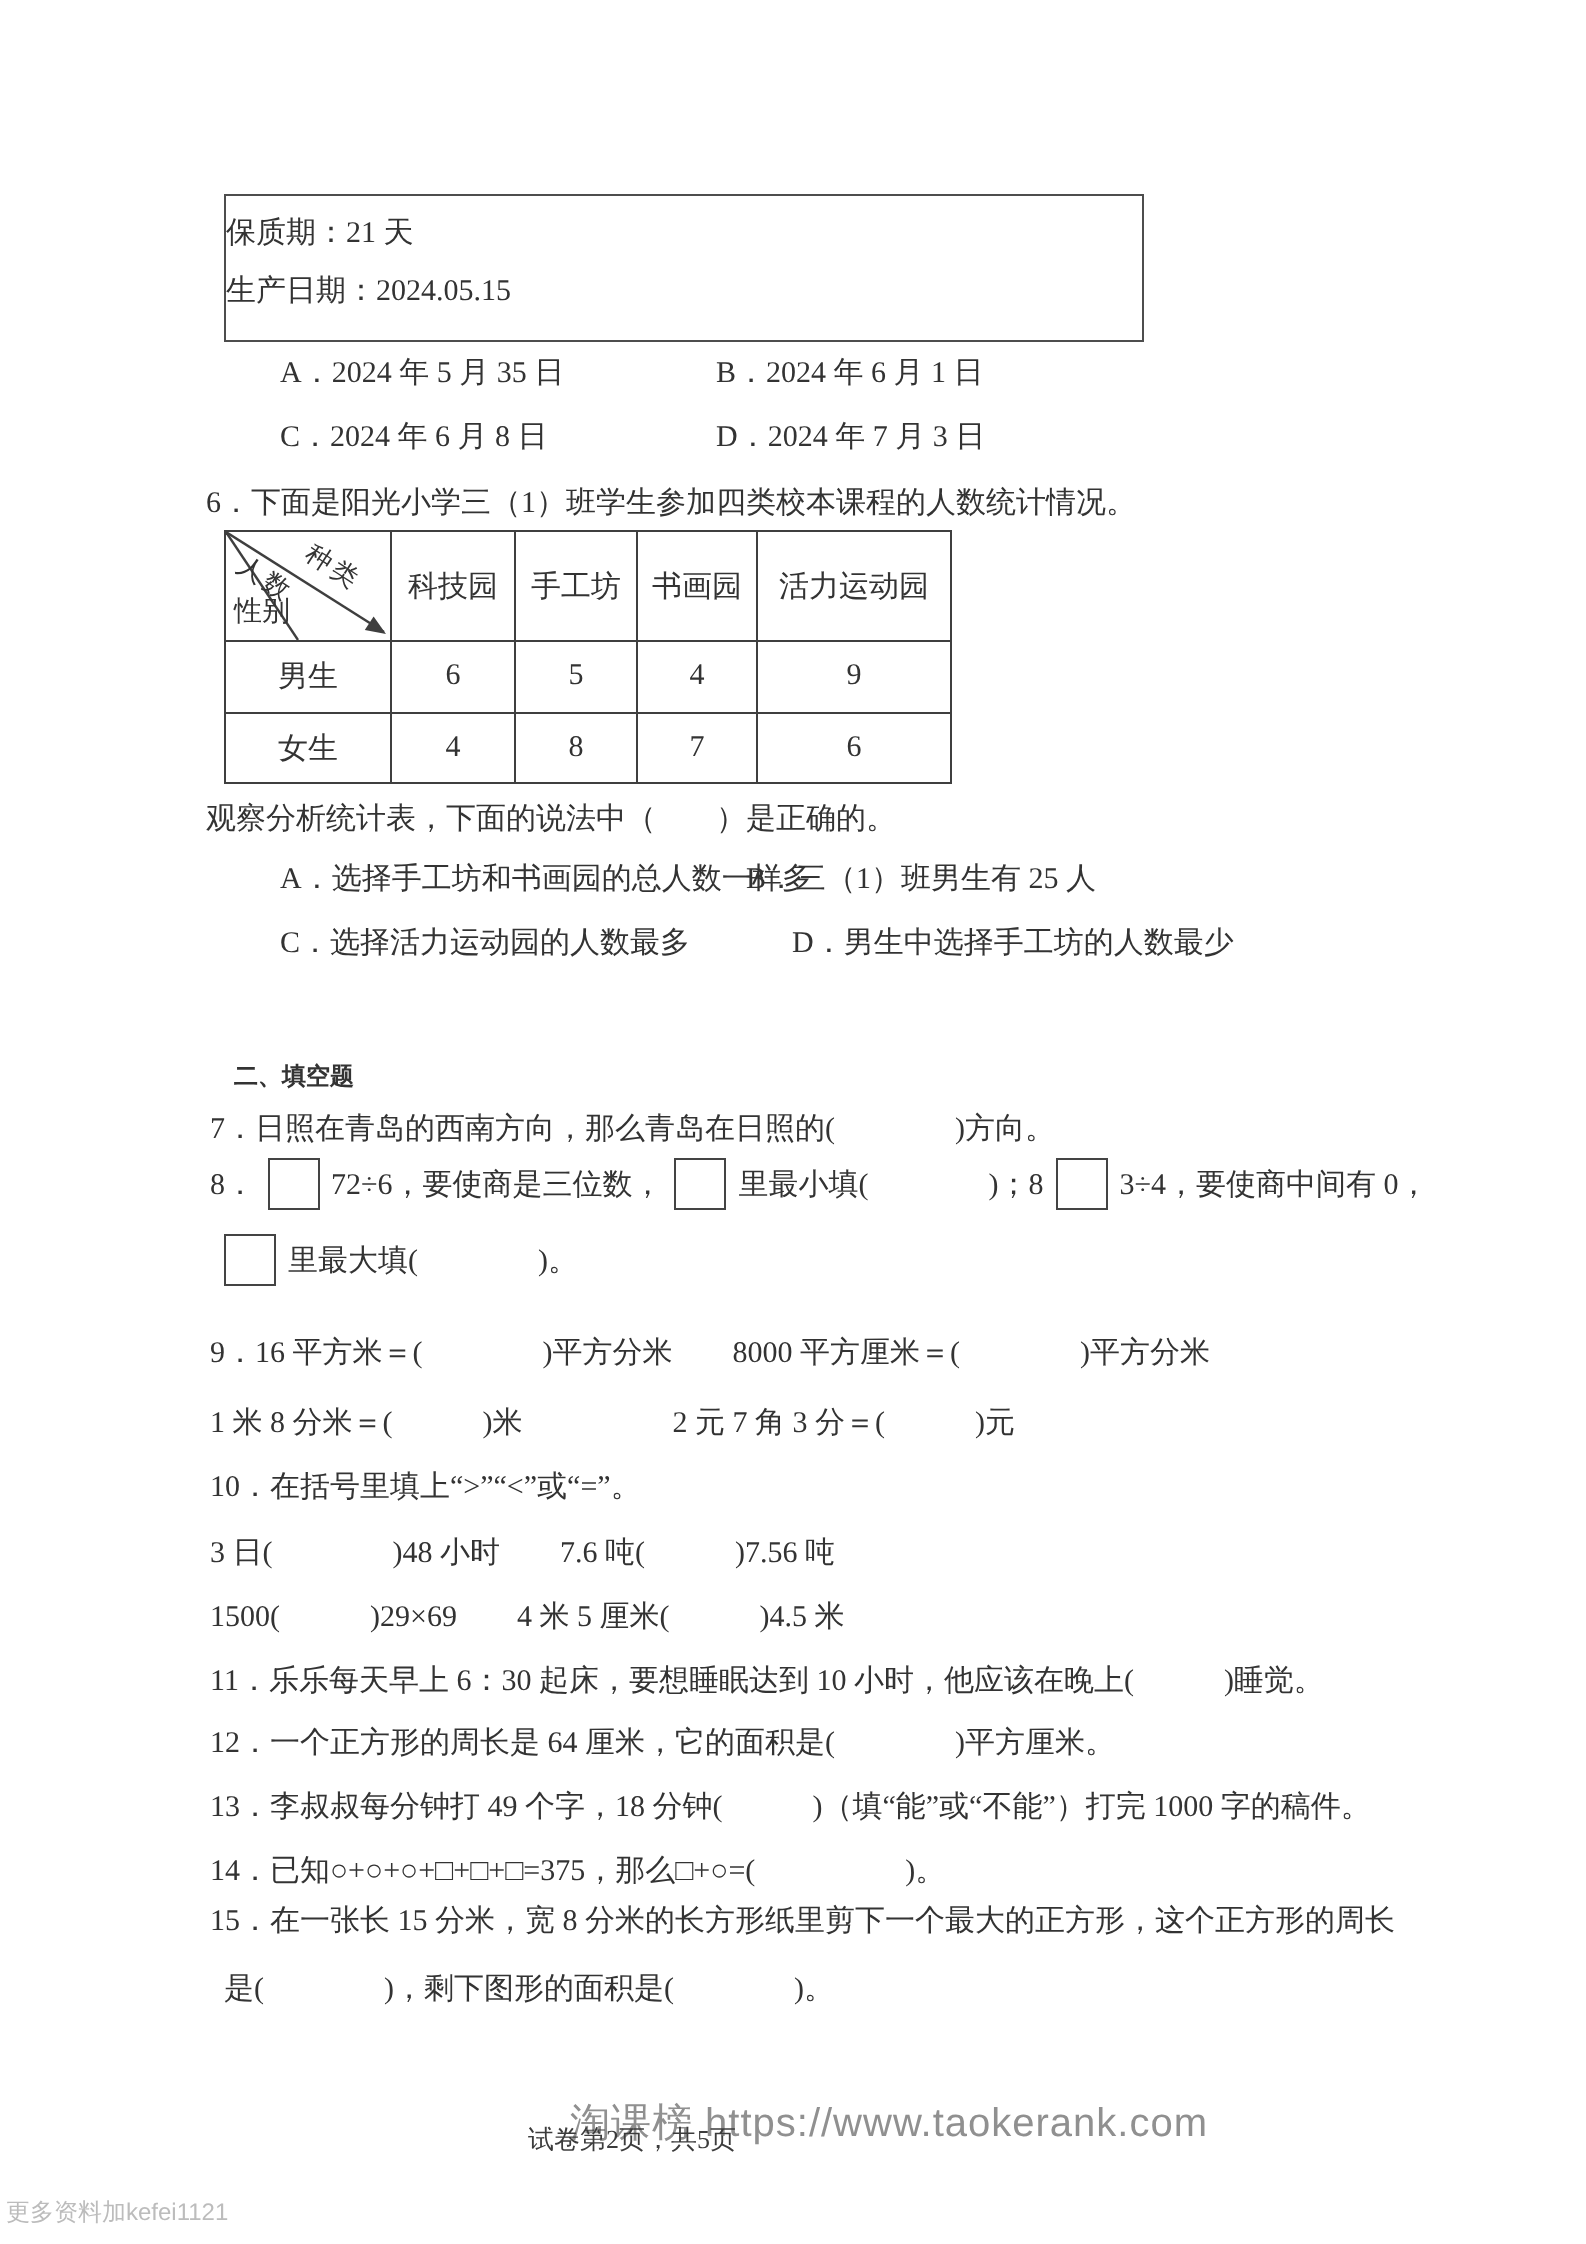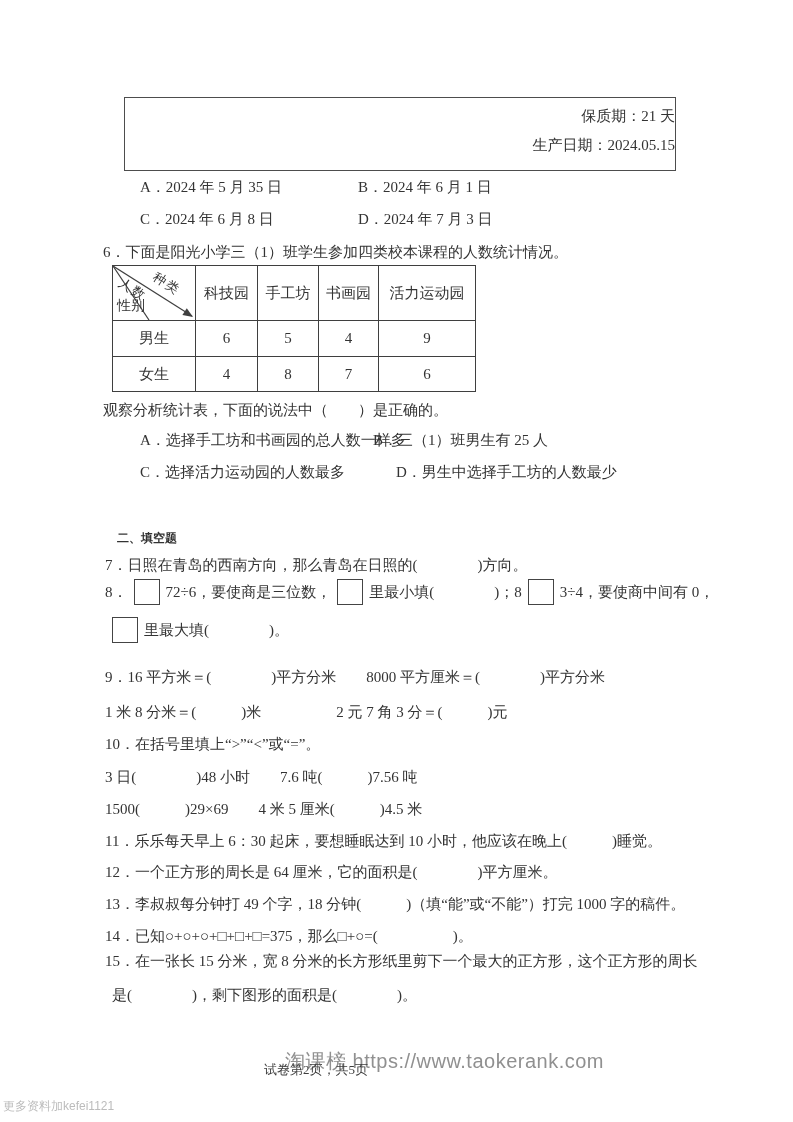--- a/index.html
+++ b/index.html
@@ -14,22 +14,22 @@
   .t{
     position:absolute;
     font-size:15px;
     line-height:22px;
     white-space:pre-wrap;
     color:#333;
   }
   .bold{font-weight:bold;}
   
   .info-box{
-    position:absolute;left:124px;top:97px;width:552px;height:74px;
-    border:1.5px solid #4d4d4d;box-sizing:border-box;text-align:right;
+    position:absolute;left:112px;top:97px;width:460px;height:74px;
+    border:1.5px solid #4d4d4d;box-sizing:border-box;text-align:left;
   }
   .info-box .l1{margin-top:9px;font-size:15px;}
   .info-box .l2{margin-top:10px;font-size:15px;}
   
   table.stat{
     position:absolute;left:112px;top:265px;
     border-collapse:collapse;table-layout:fixed;
   }
   table.stat td{
     border:1.6px solid #3f3f3f;

